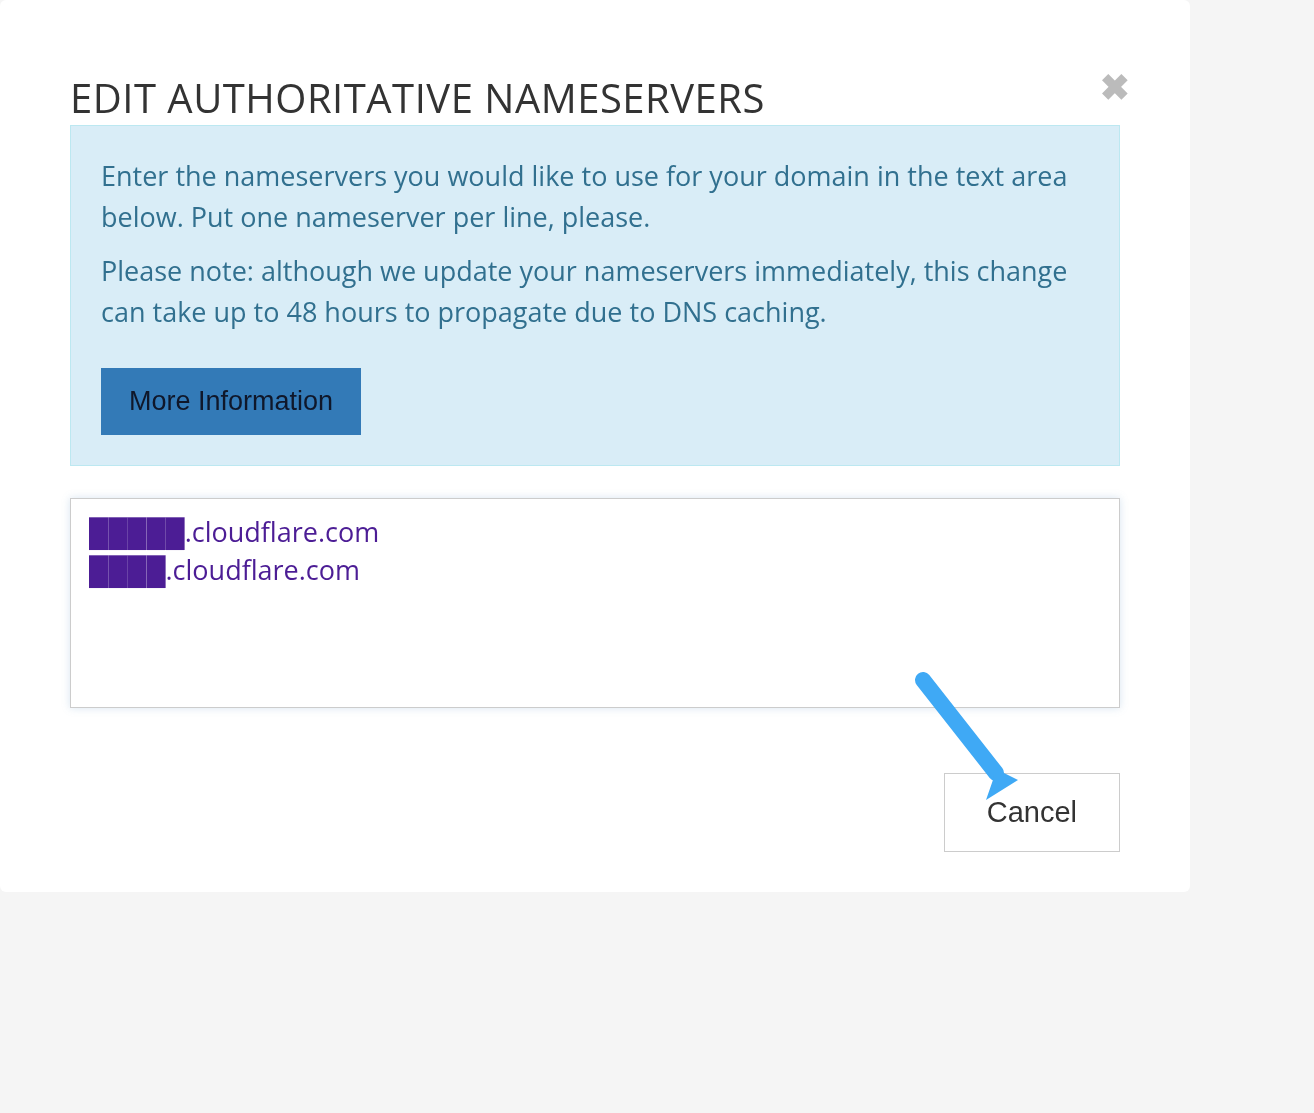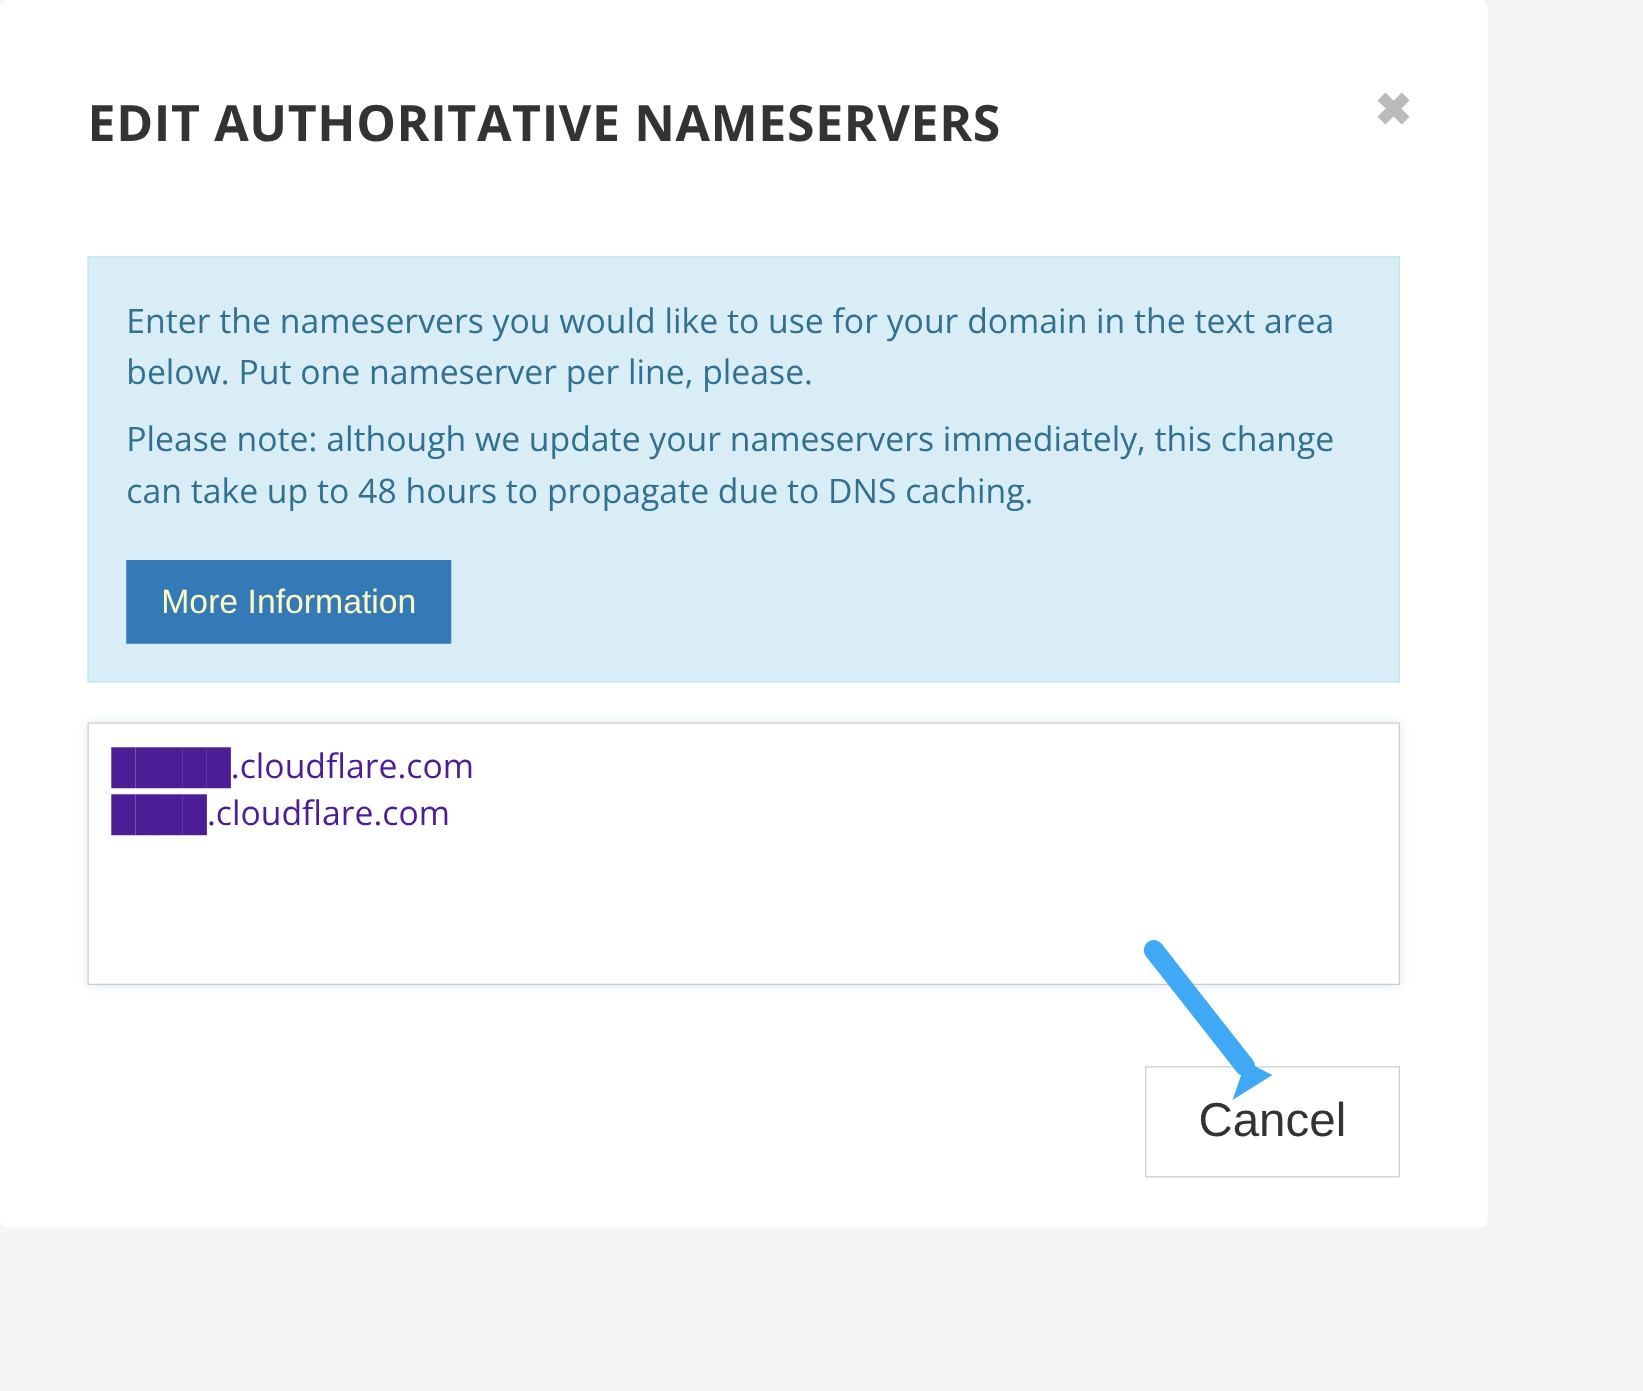--- a/index.html
+++ b/index.html
@@ -16,25 +16,24 @@
     .modal {
       background: #fff;
       border-radius: 6px;
       width: 1190px;
       margin: 0;
       padding: 70px 70px 40px 70px;
       position: relative;
     }
     .modal-title {
       font-size: 40px;
-      font-weight: 700;
+      font-weight: 400;
       color: #333333;
       letter-spacing: 0.5px;
       text-transform: uppercase;
-      margin-bottom: 80px;
     }
     .close-btn {
       position: absolute;
       top: 70px;
       right: 60px;
       font-size: 36px;
       font-weight: 700;
       color: #bbbbbb;
       background: none;
       border: none;
@@ -49,21 +48,21 @@
     }
     .info-text {
       color: #31708f;
       font-size: 27px;
       line-height: 1.5;
       margin-bottom: 14px;
     }
     .info-text strong { font-weight: 400; }
     .more-info-btn {
       background: #337ab7;
-      color: #fef9c3;
+      color: #0f172a;
       border: none;
       font-size: 27px;
       padding: 18px 28px;
       cursor: pointer;
       margin-top: 22px;
       display: inline-block;
     }
     .ns-textarea {
       width: 100%;
       min-height: 210px;
@@ -81,21 +80,21 @@
       display: flex;
       justify-content: flex-end;
       gap: 16px;
       margin-top: 60px;
       position: relative;
     }
     .cancel-btn {
       background: #fff;
       color: #333;
       border: 1px solid #ccc;
-      font-size: 38px;
+      font-size: 29px;
       padding: 22px 42px;
       cursor: pointer;
     }
     .submit-btn {
       background: #337ab7;
       color: #fff;
       border: 4px solid #2e6da4;
       font-size: 29px;
       padding: 20px 42px;
       cursor: pointer;

